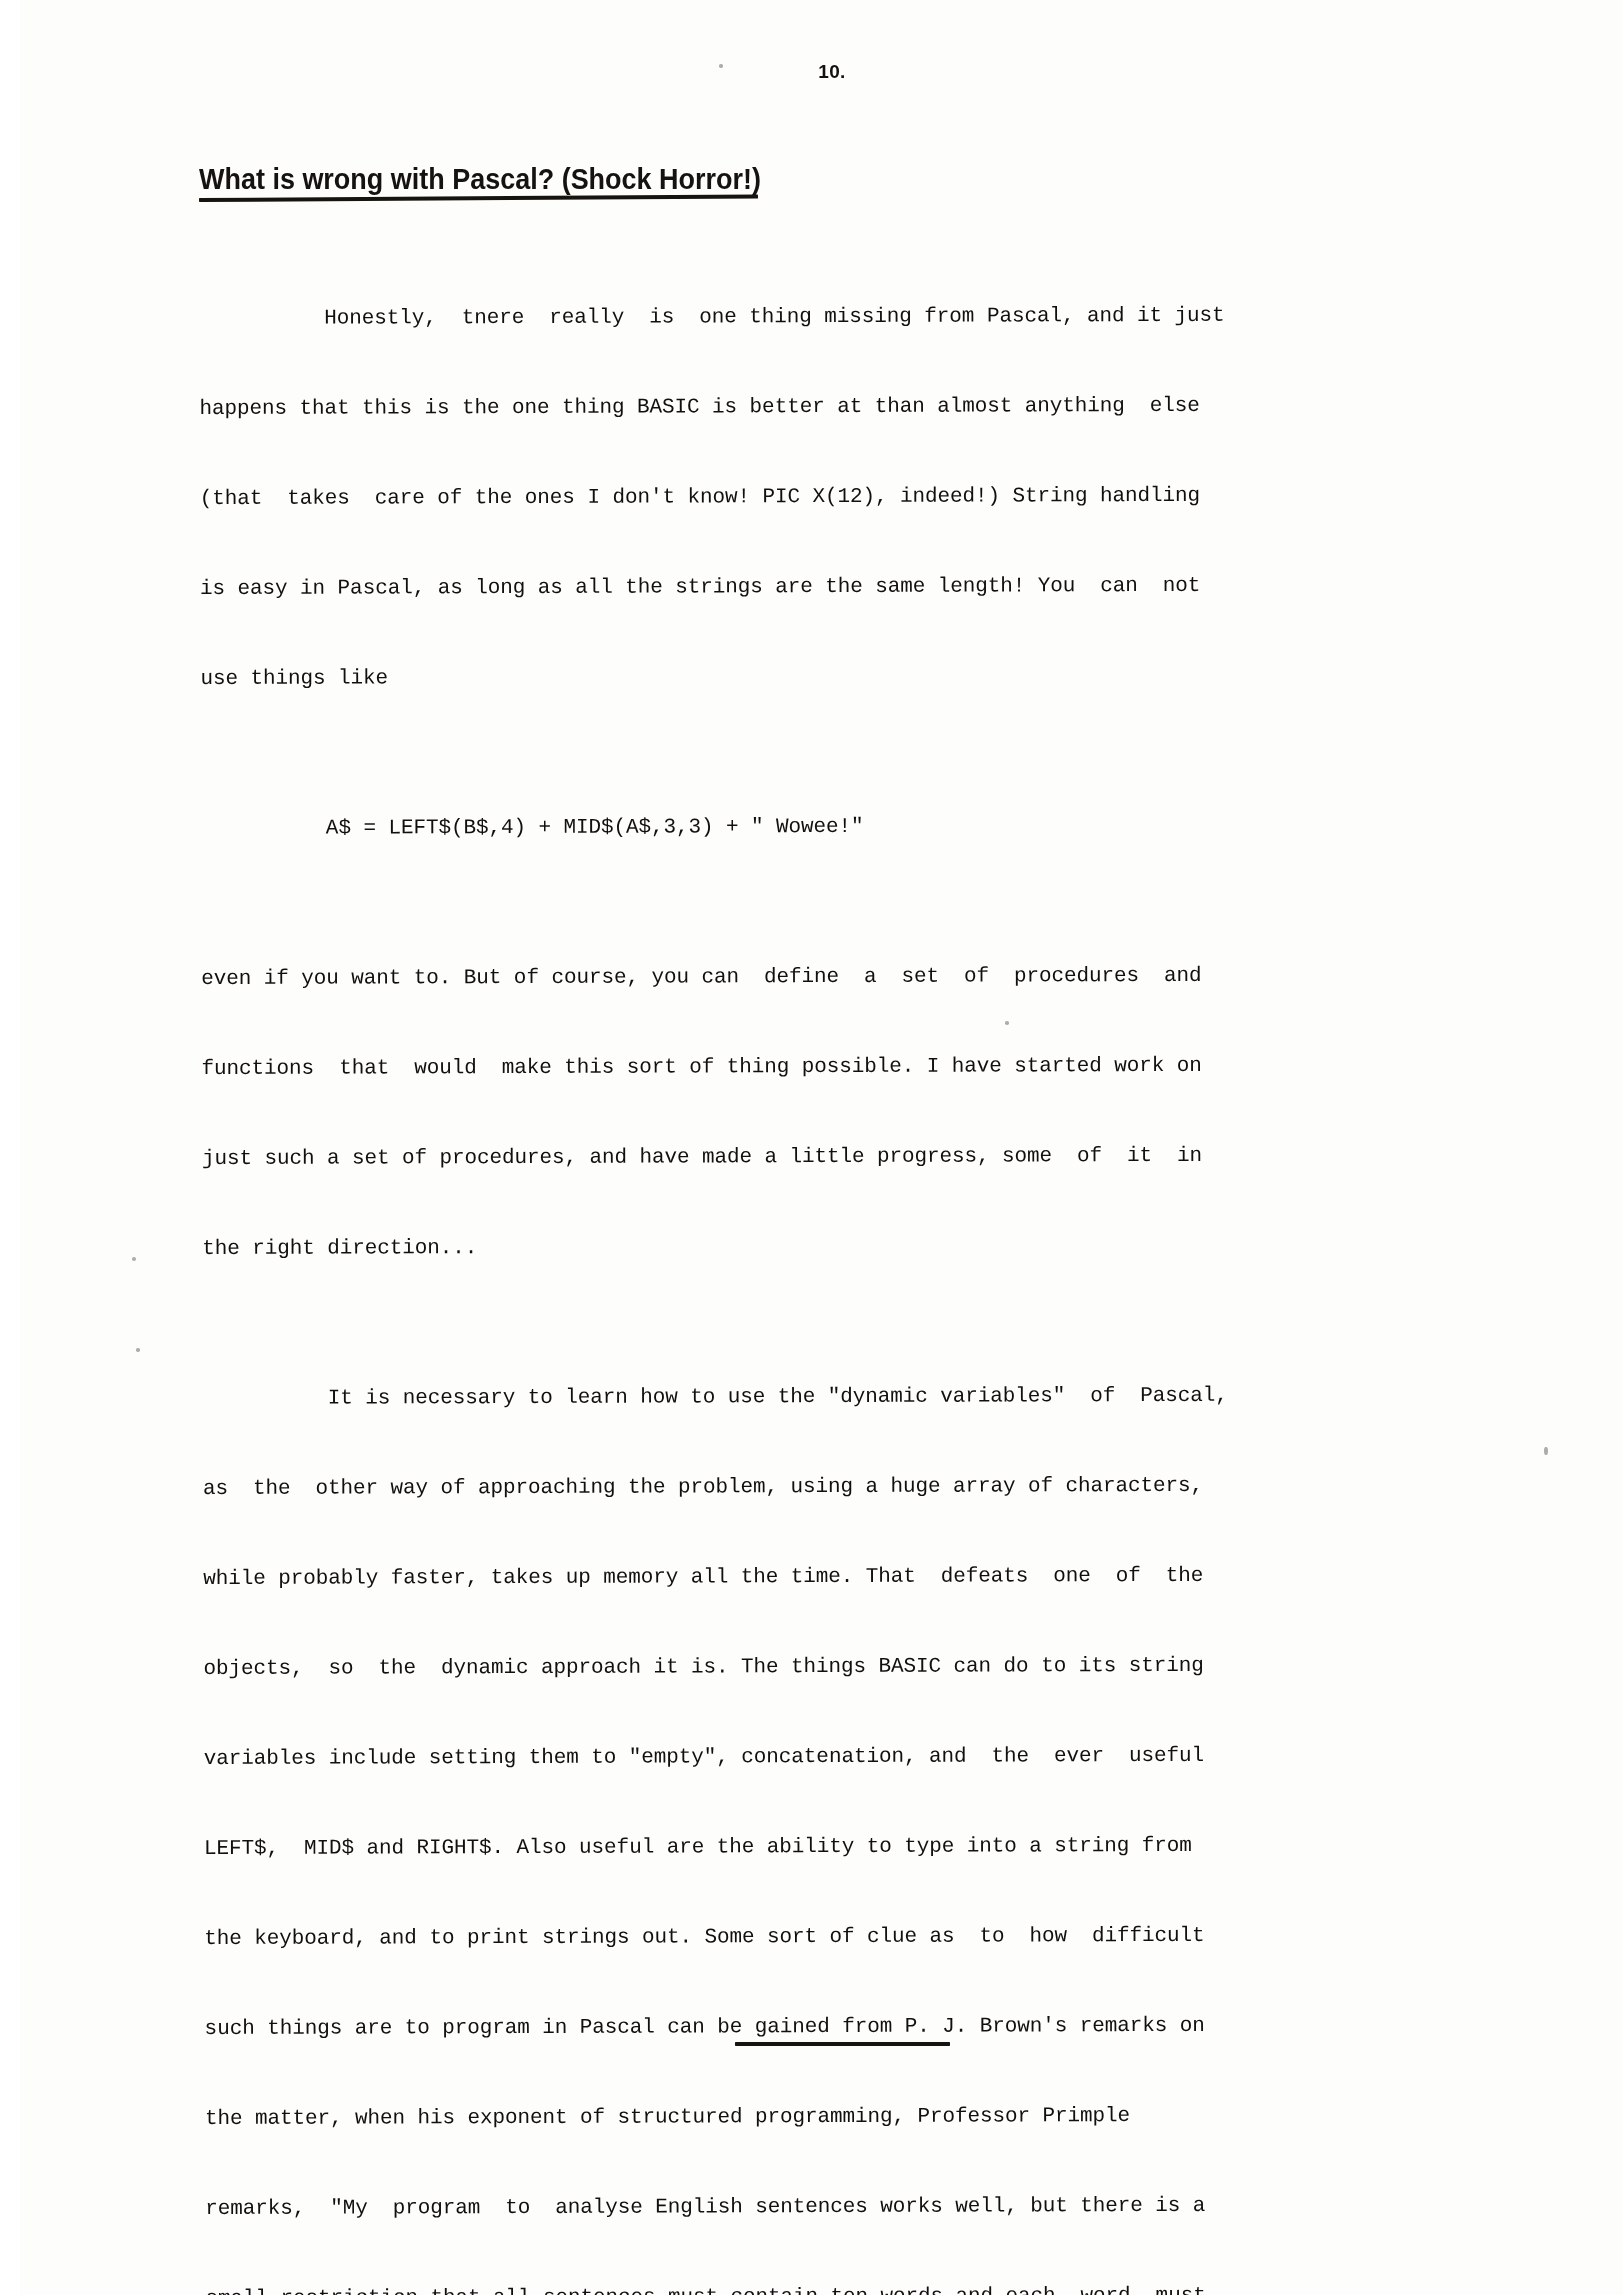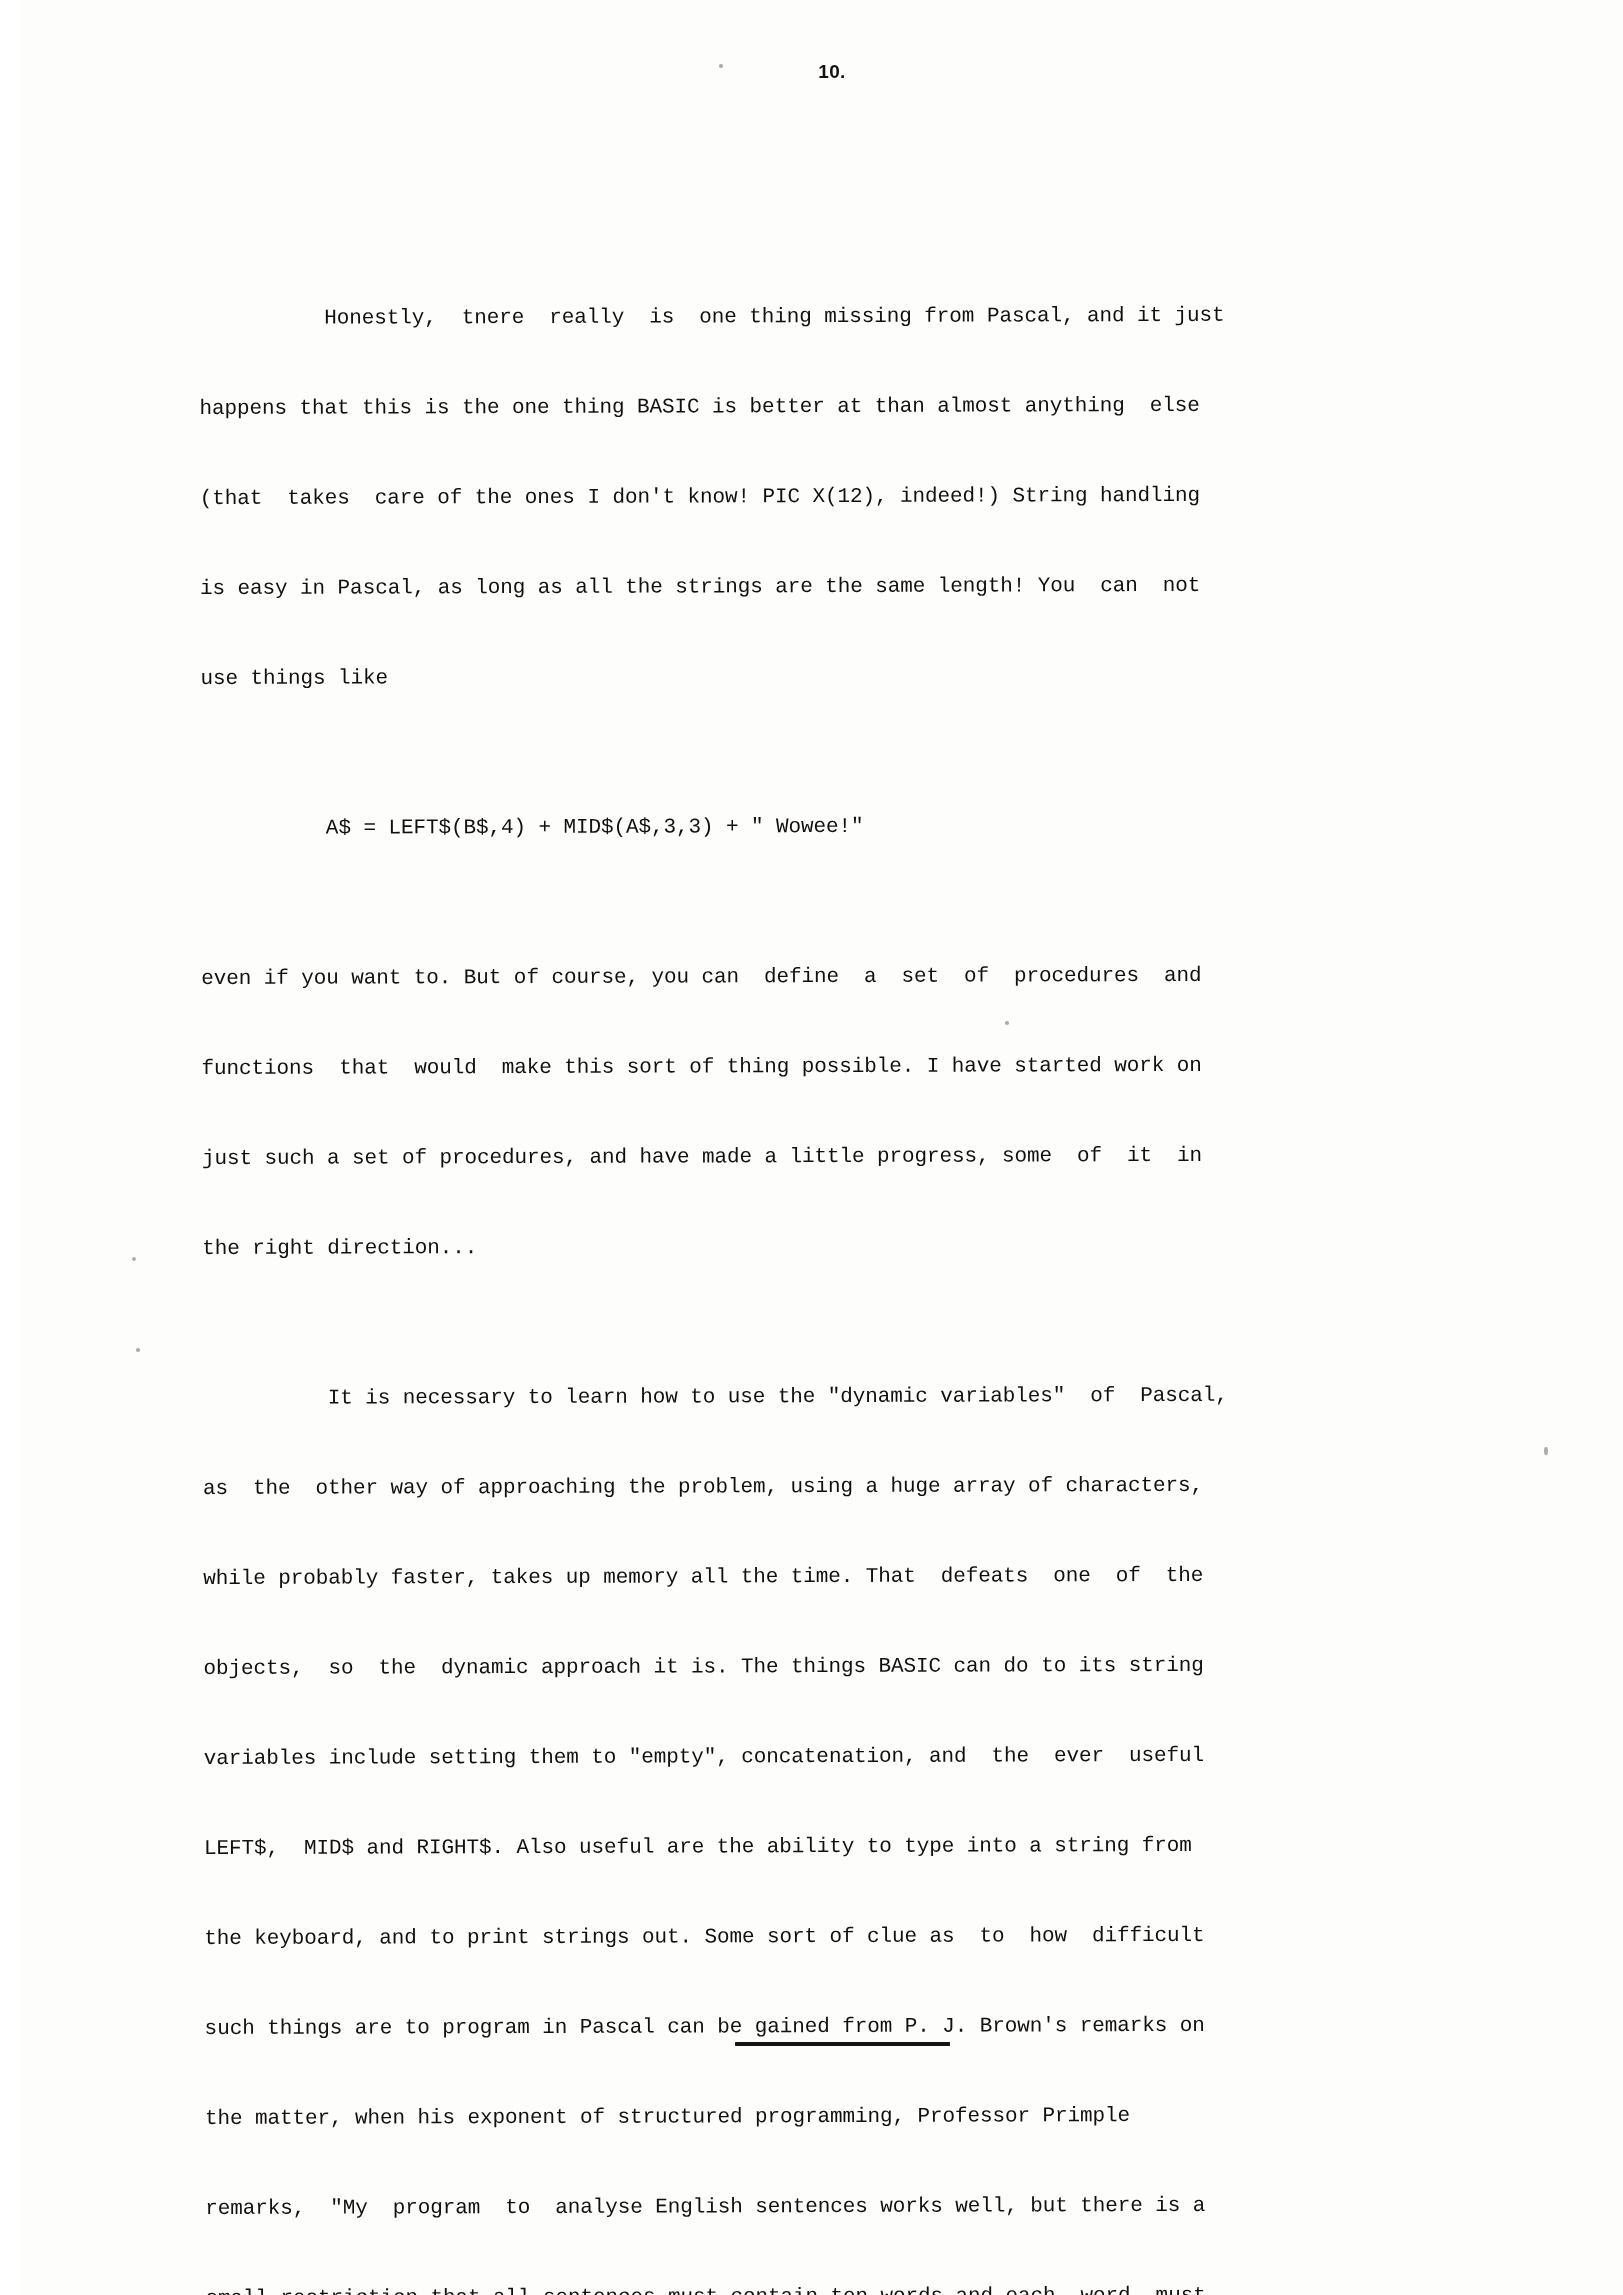--- a/index.html
+++ b/index.html
@@ -108,20 +108,24 @@
     opacity: 0.55;
   }
 </style>
 </head>
 <body>
 
 <div class="page">
 
   <div class="page-number">10.</div>
 
+  <div class="heading-wrap">
+    <div class="heading">What is wrong with Pascal?  (Shock Horror!)</div>
+    <div class="heading-rule"></div>
+  </div>
 
   <div class="body skew-a">
 
     <div class="para">
       <span class="line">          Honestly,  tnere  really  is  one thing missing from Pascal, and it just</span>
       <span class="line">happens that this is the one thing BASIC is better at than almost anything  else</span>
       <span class="line">(that  takes  care of the ones I don't know! PIC X(12), indeed!) String handling</span>
       <span class="line">is easy in Pascal, as long as all the strings are the same length! You  can  not</span>
       <span class="line">use things like</span>
     </div>

